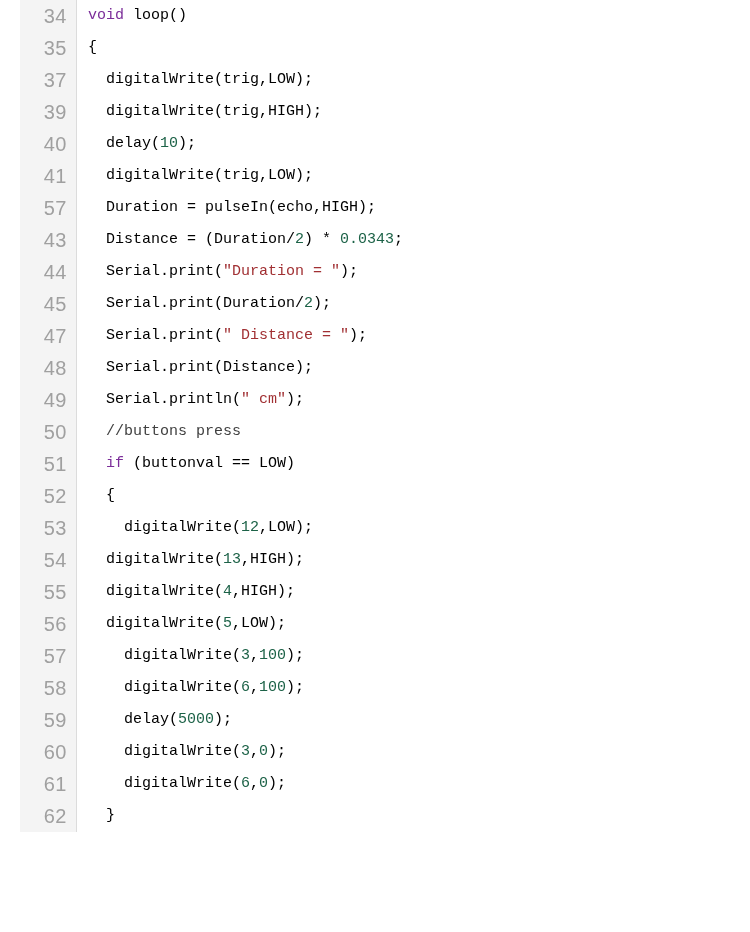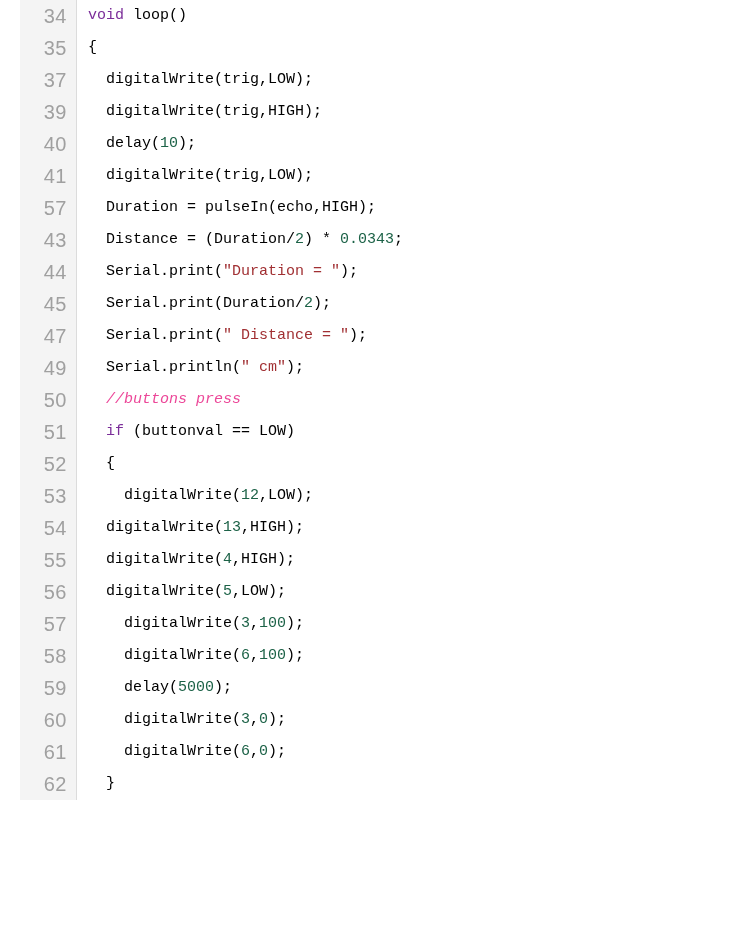--- a/index.html
+++ b/index.html
@@ -48,21 +48,21 @@
     font-size: 15px;
     line-height: 32px;
     color: #000000;
     white-space: pre;
     overflow: hidden;
     letter-spacing: 0px;
   }
   .tok-keyword { color: #7b2d99; }
   .tok-string  { color: #a13033; }
   .tok-number  { color: #1c6247; }
-  .tok-comment { color: #ec4899; font-style: italic; }
+  .tok-comment { color: #404040; }
   .tok-plain   { color: #000000; }
 </style>
 </head>
 <body>
 
 <div id="editor">
   <div class="code-lines">
       <div class="code-line">
         <div class="gutter-cell">34</div>
         <div class="code-cell"><span class="tok-keyword">void</span><span class="tok-plain"> loop()</span></div>
@@ -99,20 +99,24 @@
         <div class="gutter-cell">44</div>
         <div class="code-cell"><span class="tok-plain">  Serial.print(</span><span class="tok-string">"Duration = "</span><span class="tok-plain">);</span></div>
       </div>
       <div class="code-line">
         <div class="gutter-cell">45</div>
         <div class="code-cell"><span class="tok-plain">  Serial.print(Duration/</span><span class="tok-number">2</span><span class="tok-plain">);</span></div>
       </div>
       <div class="code-line">
         <div class="gutter-cell">47</div>
         <div class="code-cell"><span class="tok-plain">  Serial.print(</span><span class="tok-string">" Distance = "</span><span class="tok-plain">);</span></div>
+      </div>
+      <div class="code-line">
+        <div class="gutter-cell">48</div>
+        <div class="code-cell"><span class="tok-plain">  Serial.print(Distance);</span></div>
       </div>
       <div class="code-line">
         <div class="gutter-cell">49</div>
         <div class="code-cell"><span class="tok-plain">  Serial.println(</span><span class="tok-string">" cm"</span><span class="tok-plain">);</span></div>
       </div>
       <div class="code-line">
         <div class="gutter-cell">50</div>
         <div class="code-cell"><span class="tok-comment">  //buttons press</span></div>
       </div>
       <div class="code-line">

